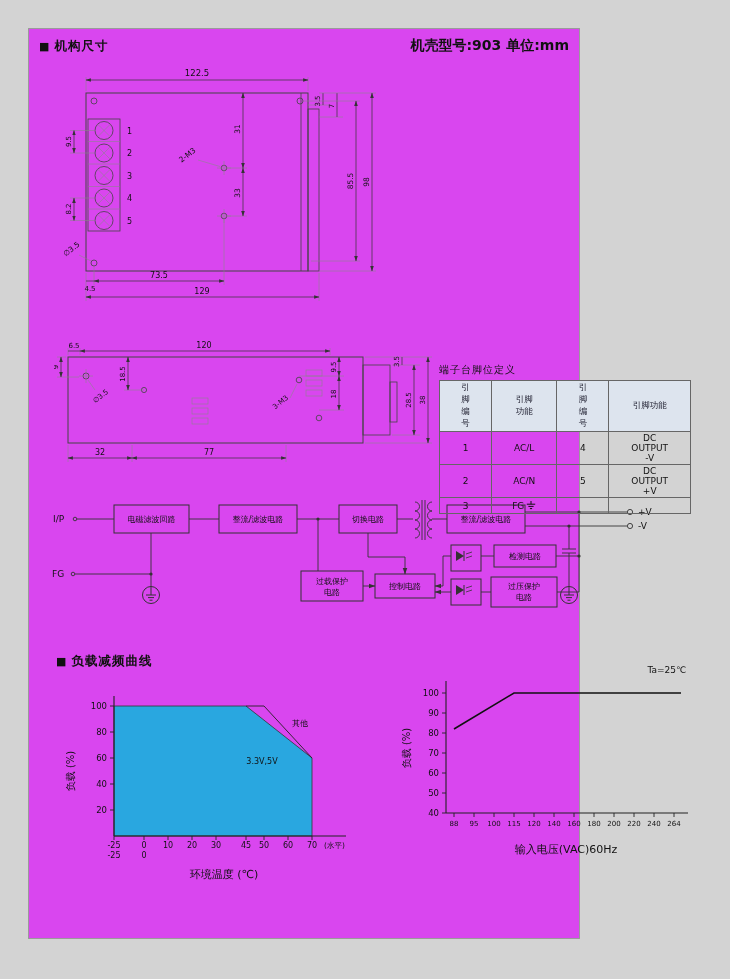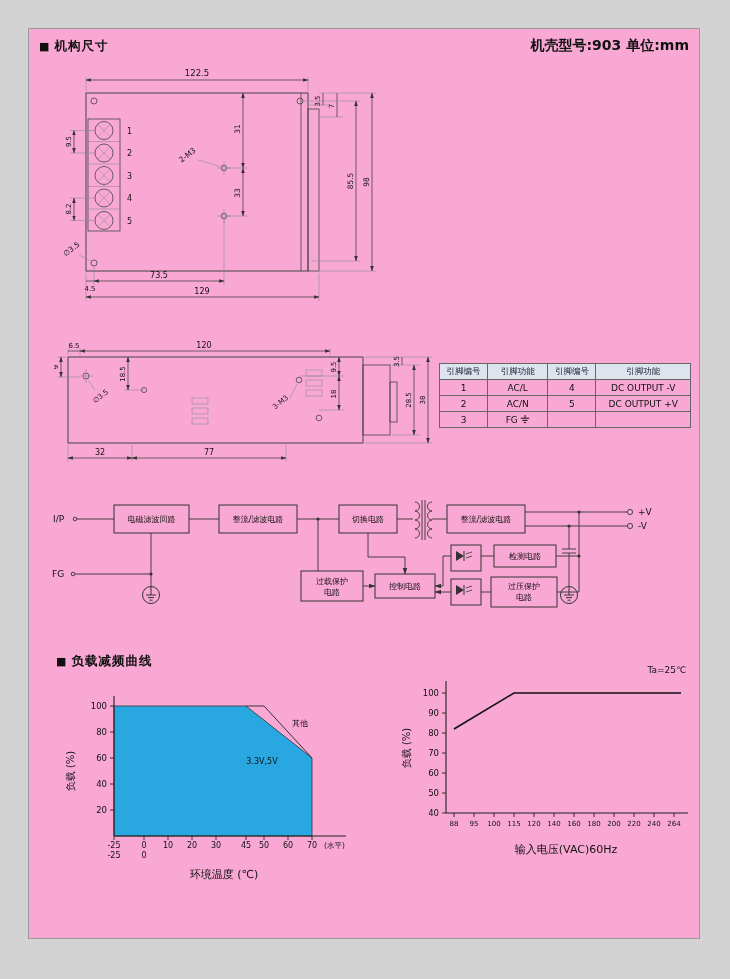--- a/index.html
+++ b/index.html
@@ -1,38 +1,38 @@
 <!DOCTYPE html>
 <html><head>
 <meta charset="utf-8">
 <style>
   html,body{margin:0;padding:0;width:730px;height:979px;overflow:hidden;
     background:#d3d3d3;font-family:"DejaVu Sans",sans-serif;color:#111;}
-  .page{position:absolute;left:28px;top:28px;width:672px;height:911px;
-    background:#f9a8d4;border:1px solid #9a9a9a;box-sizing:border-box;padding:8px 10px;}
+  .page{position:absolute;left:28px;top:28px;width:552px;height:911px;
+    background:#d946ef;border:1px solid #9a9a9a;box-sizing:border-box;padding:8px 10px;}
   .sec-head{display:flex;justify-content:space-between;align-items:baseline;height:18px;}
   .sec-title{font-size:12.5px;font-weight:bold;letter-spacing:1px;}
   .sec-title .bullet{margin-right:4px;font-size:11px;}
   .sec-note{font-size:14px;font-weight:bold;}
   .mech-area{position:relative;height:430px;}
   .abs{position:absolute;}
   svg{font-family:"DejaVu Sans",sans-serif;}
   svg text{fill:#111;}
   .s{stroke:#444;stroke-width:1;fill:none;}
   .s2{stroke:#444;stroke-width:0.8;fill:none;}
   .d{stroke:#333;stroke-width:0.7;fill:none;}
   .e{stroke:#888;stroke-width:0.55;fill:none;}
   .ln{stroke:#333;stroke-width:0.9;fill:none;}
   .bx{fill:none;stroke:#333;stroke-width:1;}
   .t7{font-size:7px;} .t75{font-size:7.5px;} .t8{font-size:8px;}
   .t85{font-size:8.5px;} .t9{font-size:9px;} .t10{font-size:10px;} .t11{font-size:11px;}
   .term-block{width:252px;}
   .term-title{font-size:10px;margin-bottom:3px;letter-spacing:1px;}
   .term-table{border-collapse:collapse;font-size:9px;width:100%;}
-  .term-table th,.term-table td{border:1px solid #666;padding:1px 3px;text-align:center;height:13px;}
+  .term-table th,.term-table td{border:1px solid #666;padding:1px 20px;text-align:center;height:13px;}
   .term-table th{background:#dde4ee;font-weight:normal;font-size:8.5px;color:#223;}
   .term-table .c1{width:44px;} .term-table .c2{width:56px;}
   .term-table .c3{width:44px;} .term-table .c4{width:92px;}
   .fg-cell svg{vertical-align:-1px;margin-left:2px;}
   .charts-row{display:flex;gap:14px;margin-top:4px;margin-left:17px;}
   .chart-col{width:326px;}
   .axis{stroke:#222;stroke-width:1.1;fill:none;}
   .tick{stroke:#222;stroke-width:0.9;}
   .curve{stroke:#111;stroke-width:1.6;fill:none;}
 </style>
@@ -227,20 +227,21 @@
           <line class="e" x1="78" y1="105" x2="78" y2="122"></line>
           <line class="e" x1="232" y1="105" x2="232" y2="122"></line>
         <line class="d" x1="14" y1="118" x2="78" y2="118" marker-start="url(#ar2)" marker-end="url(#ar2)"></line>
         <text class="t8" x="46" y="115" text-anchor="middle">32</text>
         <line class="d" x1="78" y1="118" x2="232" y2="118" marker-start="url(#ar2)" marker-end="url(#ar2)"></line>
         <text class="t8" x="155" y="115" text-anchor="middle">77</text>
       </g>
     </svg>
 
     <div class="term-block abs" style="left:400px;top:308px;">
+      <div class="term-title">端子台脚位定义</div>
       <table class="term-table">
         <thead>
           <tr>
             <th class="c1">引脚编号</th>
             <th class="c2">引脚功能</th>
             <th class="c3">引脚编号</th>
             <th class="c4">引脚功能</th>
           </tr>
         </thead>
         <tbody>

